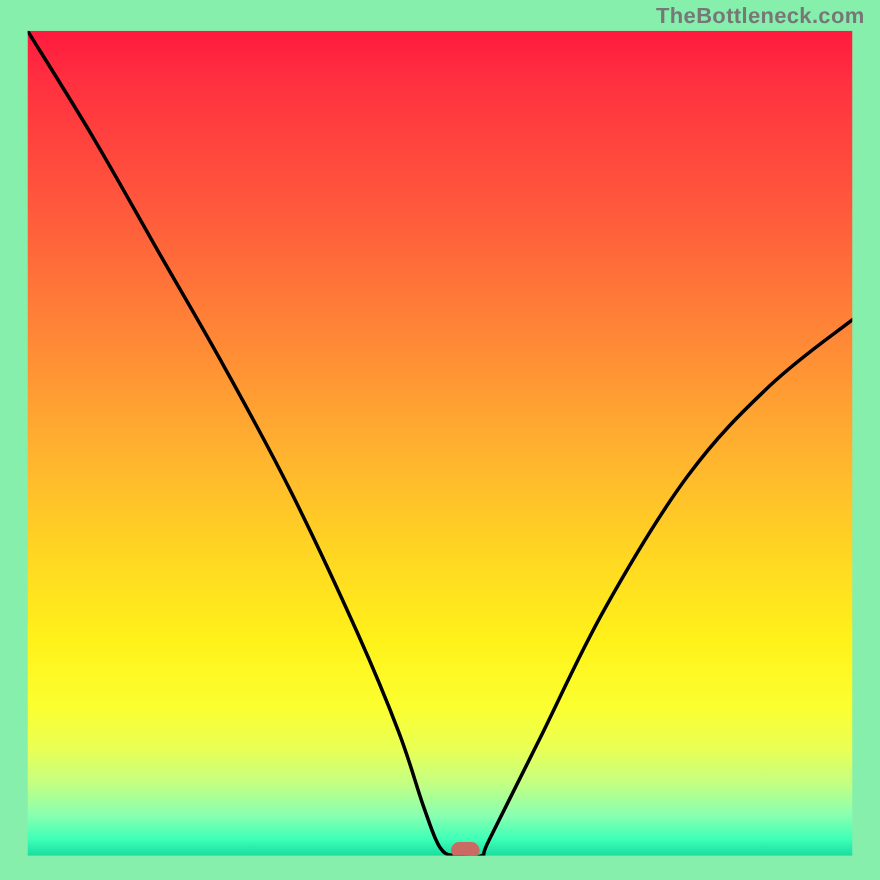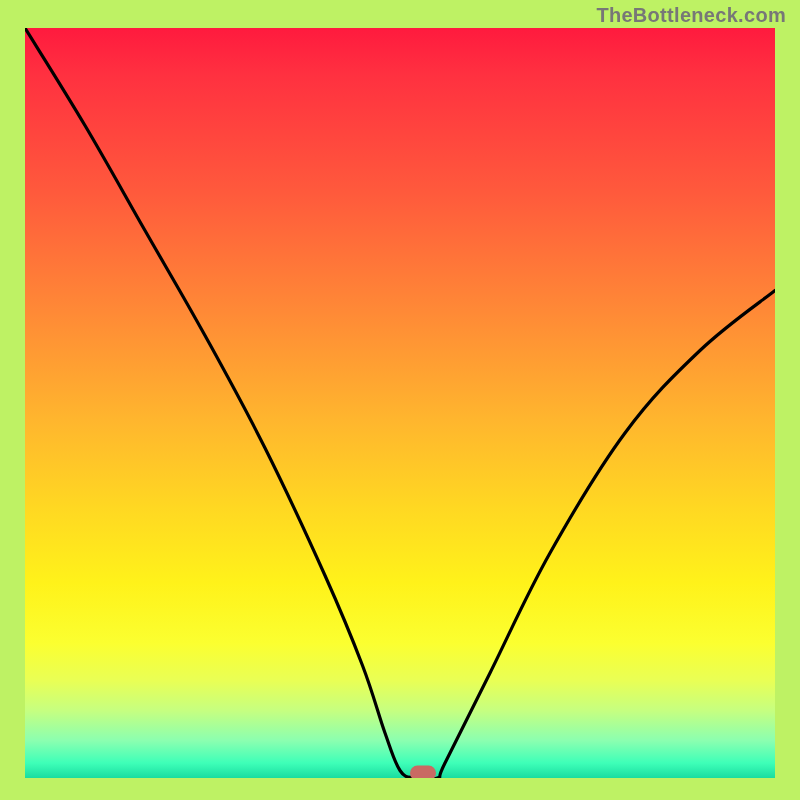--- a/index.html
+++ b/index.html
@@ -8,21 +8,21 @@
     width: 800px;
     height: 800px;
     background: #000;
     font-family: Arial, Helvetica, sans-serif;
     overflow: hidden;
   }
   .frame {
     position: relative;
     width: 800px;
     height: 800px;
-    background: #bef264;
+    background: #86efac;
   }
   .watermark {
     position: absolute;
     top: 4px;
     right: 14px;
     color: #777;
     font-size: 20px;
     font-weight: 600;
     letter-spacing: 0.3px;
     z-index: 10;

